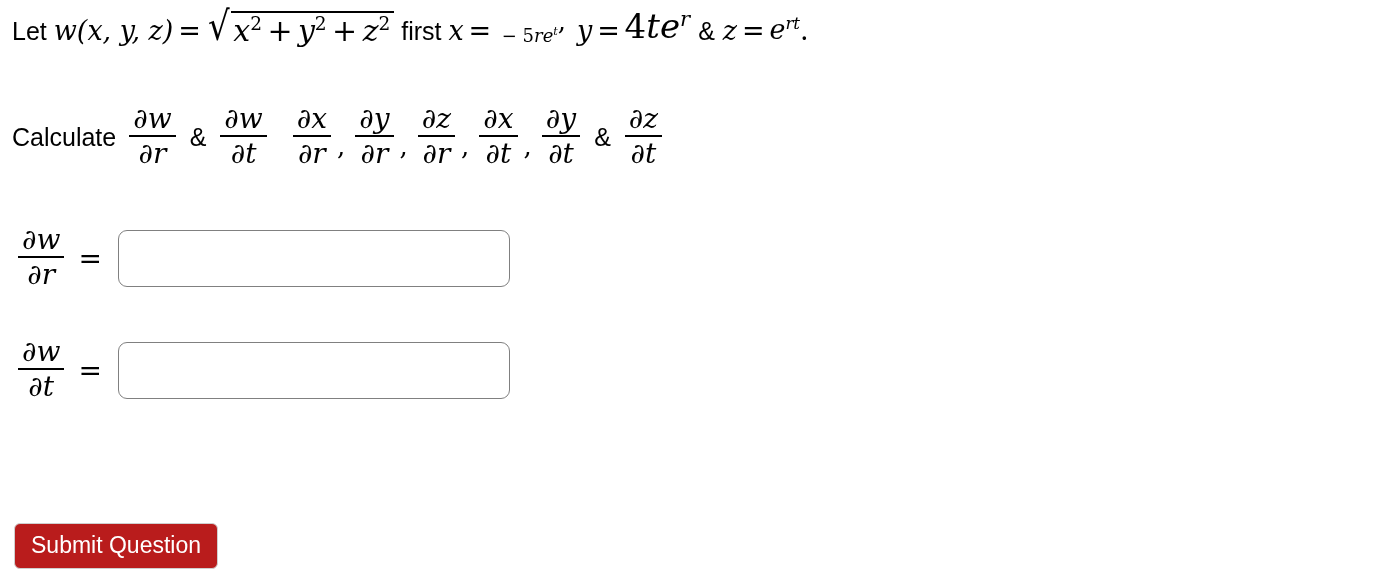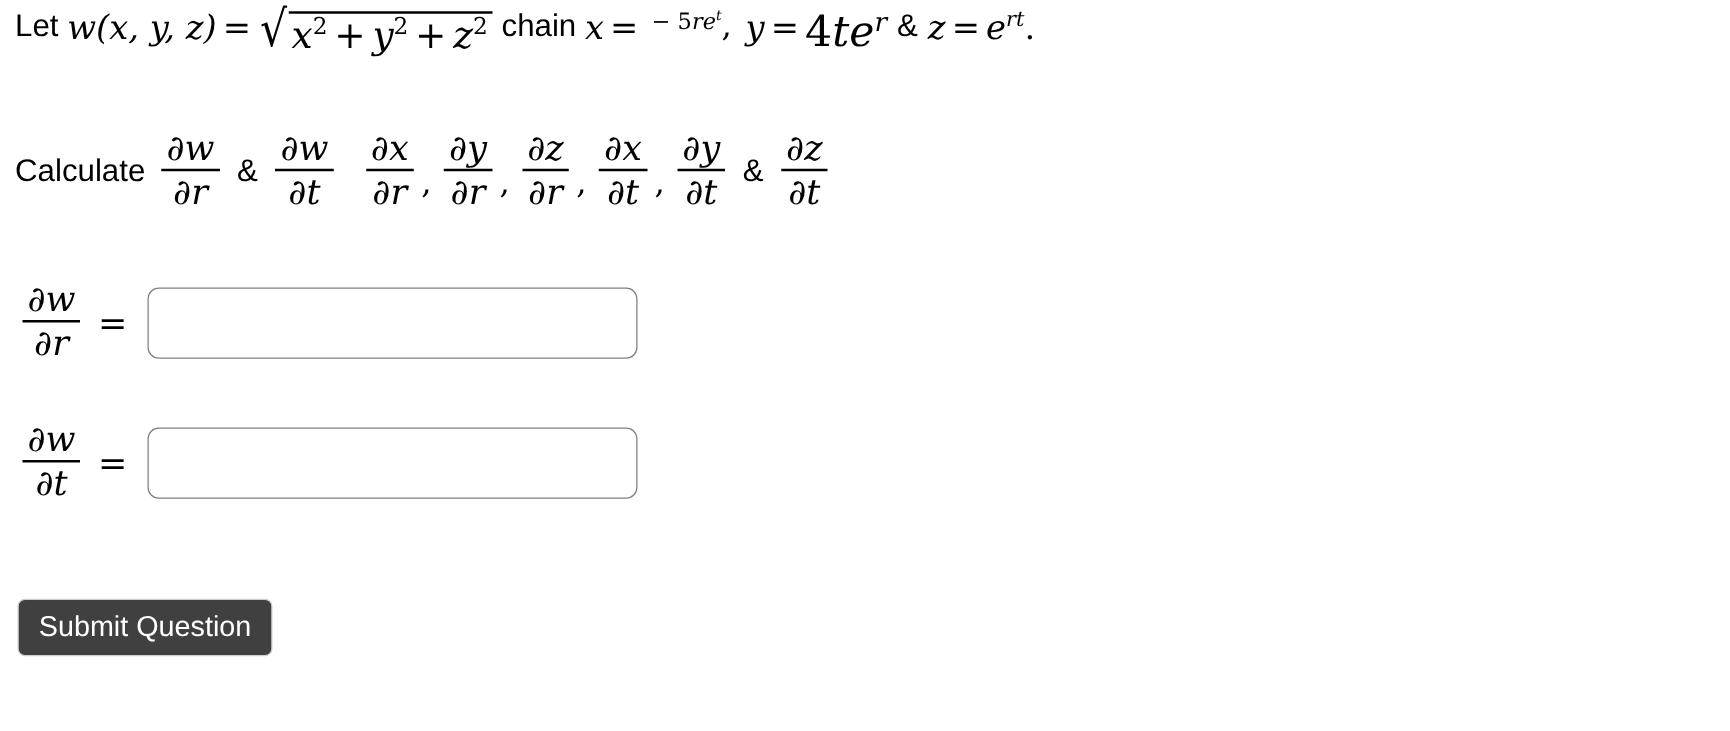--- a/index.html
+++ b/index.html
@@ -101,21 +101,21 @@
 
   
   .line1 {
     position: absolute;
     left: 12px;
     top: 8px;
     font-size: 25px;
     line-height: 1.1;
     white-space: nowrap;
     display: flex;
-    align-items: flex-start;
+    align-items: flex-end;
   }
   .line2 {
     position: absolute;
     left: 12px;
     top: 104px;
     font-size: 25px;
     line-height: 1.1;
     white-space: nowrap;
     display: flex;
     align-items: center;
@@ -184,23 +184,24 @@
   .btn {
     font-family: "Liberation Sans", sans-serif;
     font-size: 23px;
     line-height: 1;
     padding: 10px 16px 11px 16px;
     border-radius: 6px;
     cursor: pointer;
     white-space: nowrap;
   }
   .btn-primary {
-    background: #404040;
+    background: #b91c1c;
     color: #ffffff;
     border: 1px solid #cfcfcf;
+    margin-top: 44px;
   }
   .btn-secondary {
     background: #ebebeb;
     color: #000000;
     border: 1px solid #c8c8c8;
   }
 </style>
 </head>
 <body>
 
@@ -214,21 +215,21 @@
     <span class="op" style="font-size:27px">=</span>
 
     <span class="sqrt">
       <span class="radical">√</span>
       <span class="radicand">
         <span class="math">x</span><sup class="exp" style="font-style:normal">2</sup><span class="op">+</span><span class="math">y</span><sup class="exp" style="font-style:normal">2</sup><span class="op">+</span><span class="math">z</span><sup class="exp" style="font-style:normal">2</sup>
       </span>
     </span>
 
     <span>&nbsp;</span>
-    <span class="txt">chain</span>
+    <span class="txt">first</span>
     <span>&nbsp;</span>
 
     <span class="math" style="font-size:27px">x</span>
     <span class="op" style="font-size:27px">=</span>
     <span class="mathup" style="font-size:18px">
       &nbsp;−&nbsp;<span class="mathup">5</span><span class="math">re</span><sup class="exp">t</sup>
     </span>
     <span class="comma">,</span>
     <span>&nbsp;</span>
 

